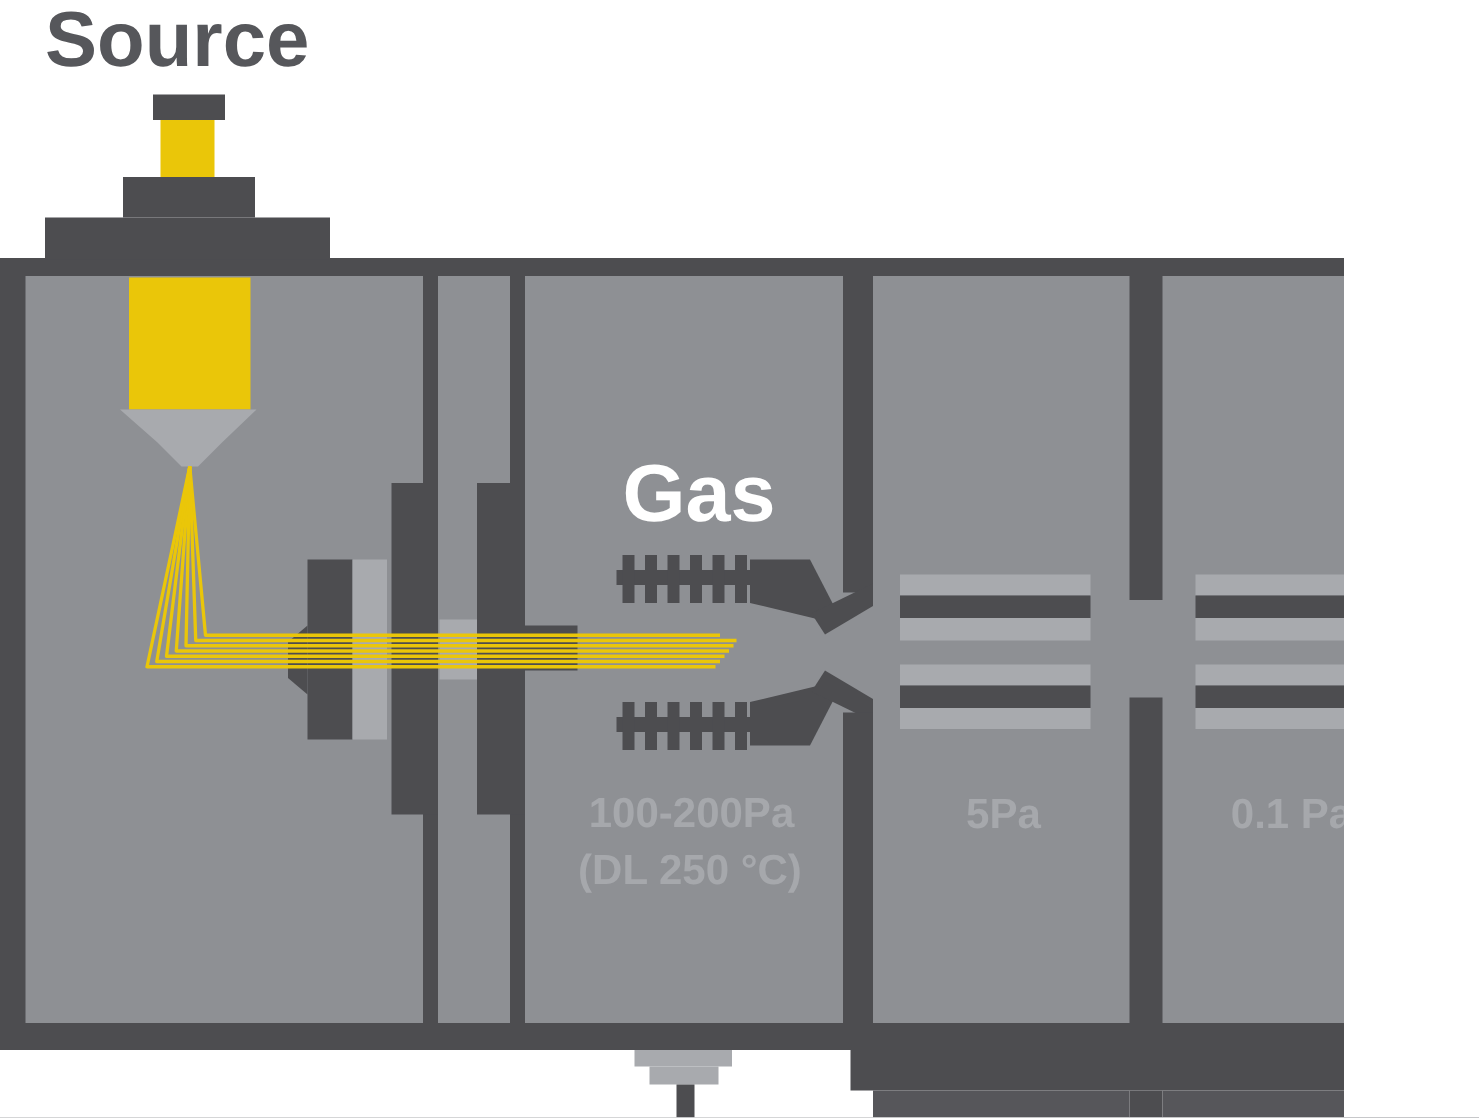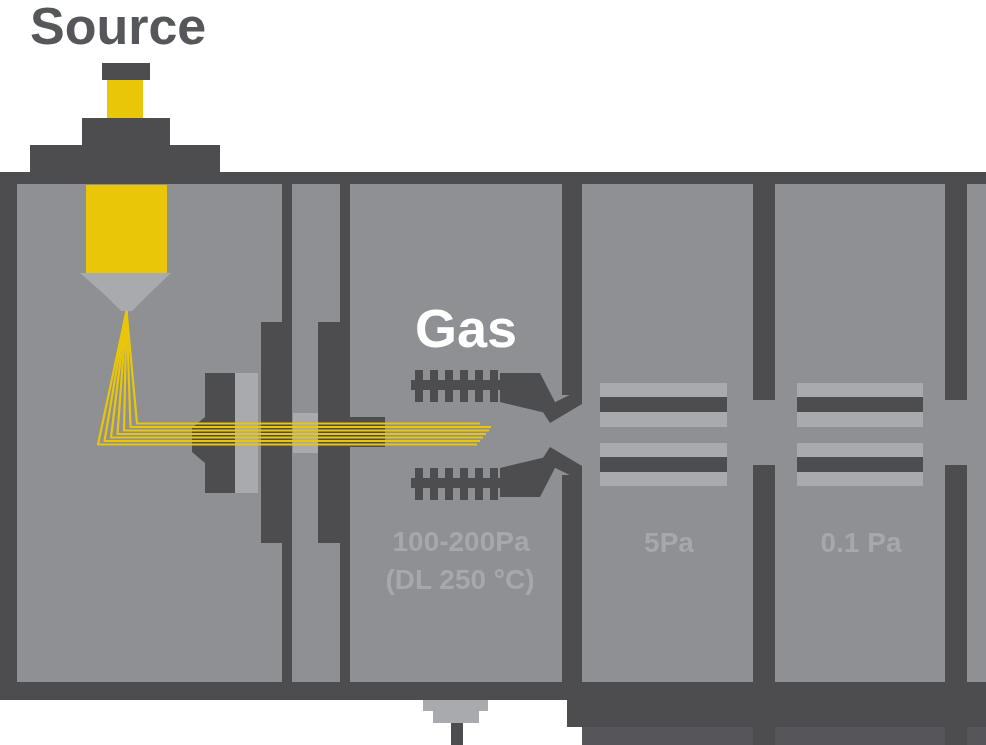--- a/index.html
+++ b/index.html
@@ -1,17 +1,17 @@
 <!DOCTYPE html>
 <html style="--c-background: #ffffff; --c-chamber: #8e9094; --c-dark: #4d4d50; --c-light: #a8aaae; --c-panel: #56565a; --c-beam-yellow: #eac609; --c-label-dark: #56575b; --c-label-light: #a6a8ac; --c-label-white: #ffffff;"><head>
 <meta charset="utf-8">
 <style>
   html,body{margin:0;padding:0;}
   body{background:var(--c-background,#fff);font-family:"Liberation Sans",sans-serif;}
-  .stage{position:relative;width:986px;height:745px;background:var(--c-background,#fff);overflow:hidden;}
+  .stage{position:relative;width:896px;height:745px;background:var(--c-background,#fff);overflow:hidden;}
   svg{display:block;}
   .fill-chamber{fill:var(--c-chamber,#8e9094);}
   .fill-dark{fill:var(--c-dark,#4d4d50);}
   .fill-light{fill:var(--c-light,#a8aaae);}
   .fill-panel{fill:var(--c-panel,#56565a);}
   .fill-yellow{fill:var(--c-beam-yellow,#eac609);}
   .stroke-yellow{stroke:var(--c-beam-yellow,#eac609);fill:none;stroke-width:2.2;stroke-linejoin:round;stroke-linecap:butt;}
   .t{font-family:"Liberation Sans",sans-serif;font-weight:bold;}
   .t-source{font-size:52px;fill:var(--c-label-dark,#56575b);}
   .t-gas{font-size:54px;fill:var(--c-label-white,#ffffff);}

